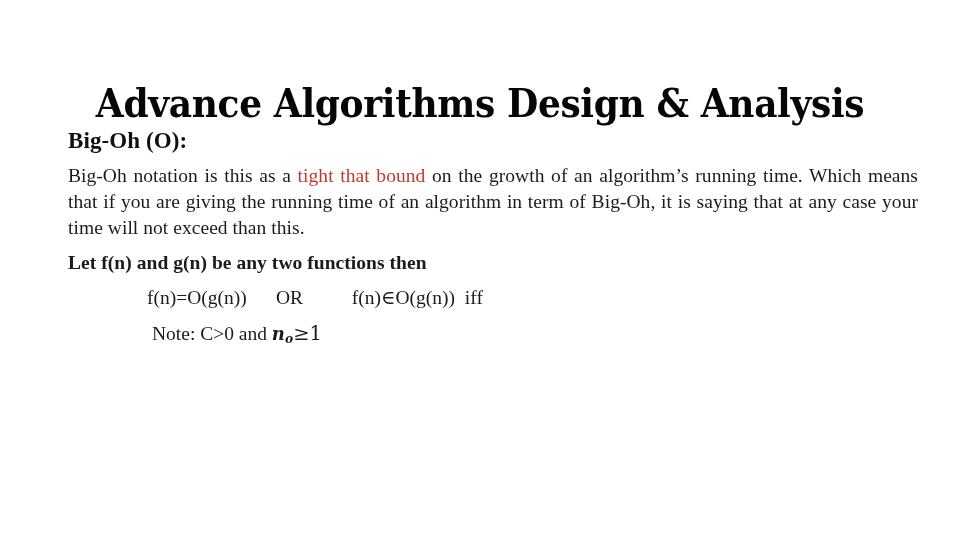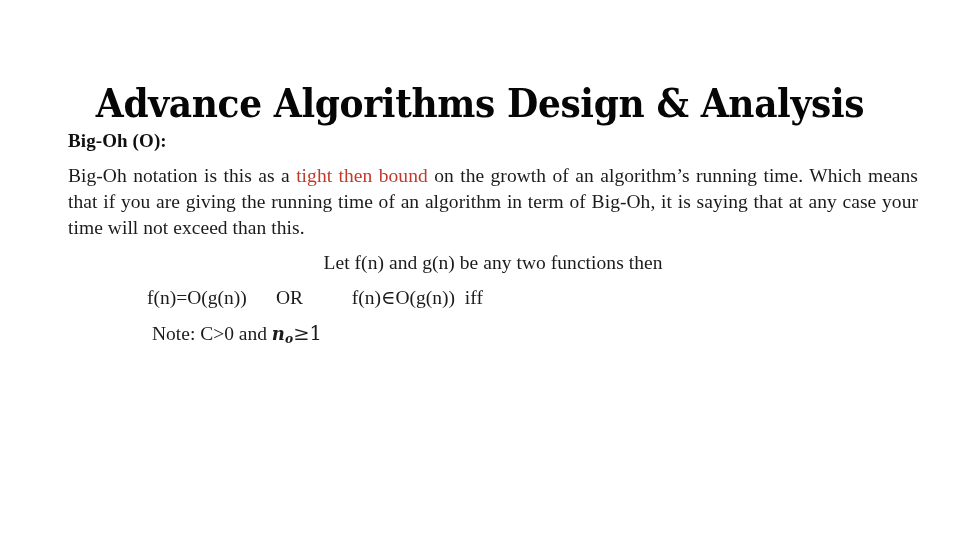--- a/index.html
+++ b/index.html
@@ -43,39 +43,40 @@
   .body-block {
     position: absolute;
     top: 128px;
     left: 68px;
     width: 850px;
   }
 
   .heading {
     font-family: "Liberation Serif", "DejaVu Serif", serif;
     font-weight: 700;
-    font-size: 19px;
+    font-size: 23px;
     line-height: 25px;
     color: #101010;
     margin: 0 0 10px 0;
     letter-spacing: 0.1px;
   }
 
   .para {
     font-size: 19.5px;
     line-height: 26px;
     text-align: justify;
     text-justify: inter-word;
     margin: 0 0 9px 0;
     color: #1b1b1b;
     letter-spacing: 0.05px;
   }
   .para.plain {
-    text-align: center;
+    text-align: left;
     text-align-last: auto;
+    font-weight: bold;
   }
 
   .hl-red {
     color: #c0392b;
   }
 
   .formula-line {
     font-size: 19.5px;
     line-height: 26px;
     margin: 0 0 9px 0;
@@ -111,21 +112,21 @@
 <body>
 
 <div class="slide">
 
   <h1 class="slide-title">Advance Algorithms Design &amp; Analysis</h1>
 
   <div class="body-block">
 
     <div class="heading">Big-Oh (O):</div>
 
-    <p class="para"><span>Big-Oh notation is this as a </span><span class="hl-red">tight then bound</span><span> on the growth of an algorithm’s running time. Which means that if you are giving the running time of an algorithm in term of Big-Oh, it is saying that at any case your time will not exceed than this.</span></p>
+    <p class="para"><span>Big-Oh notation is this as a </span><span class="hl-red">tight that bound</span><span> on the growth of an algorithm’s running time. Which means that if you are giving the running time of an algorithm in term of Big-Oh, it is saying that at any case your time will not exceed than this.</span></p>
 
     <p class="para plain">Let f(n) and g(n) be any two functions then</p>
 
     <div class="formula-line">f(n)=O(g(n))      OR          f(n)∈O(g(n))  iff</div>
 
 
 
     <div class="note-line"><span>Note: C&gt;0 and </span><span class="mathvar"><span>n</span><sub>o</sub></span><span class="op">≥1</span></div>
 
   </div>

